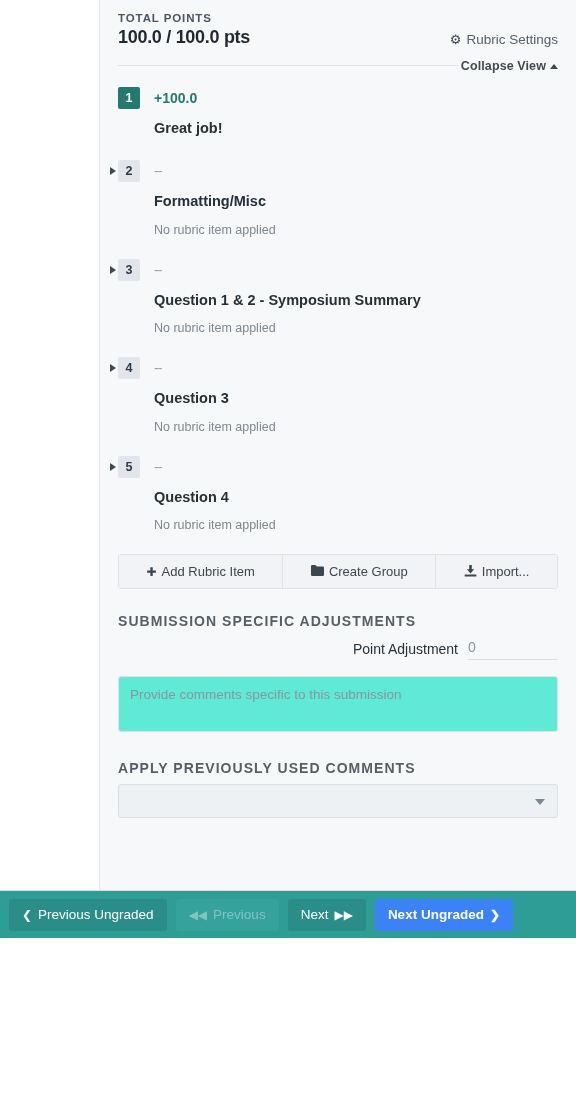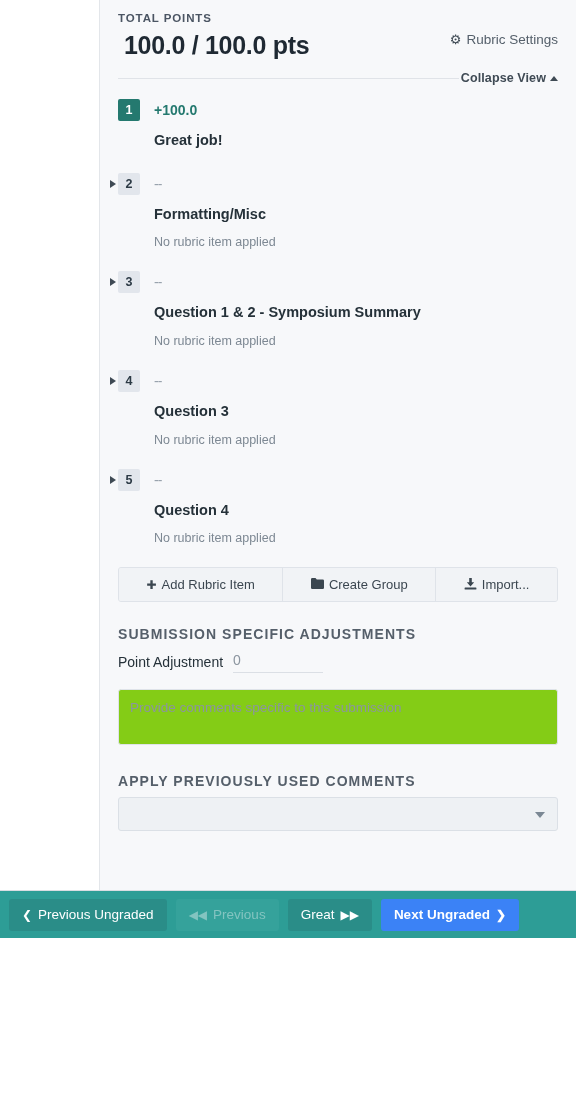--- a/index.html
+++ b/index.html
@@ -49,25 +49,25 @@
   }
   .total-points-label {
     font-size: 11.5px;
     font-weight: bold;
     letter-spacing: 0.9px;
     color: #4b5563;
     text-transform: uppercase;
     margin: 0 0 2px 0;
   }
   .total-points-value {
-    font-size: 25px;
+    font-size: 18px;
     font-weight: bold;
     color: #1f2933;
     letter-spacing: -0.3px;
-    margin: 6px;
+    margin: 0;
     line-height: 1.25;
   }
   .rubric-settings {
     position: absolute;
     right: 0;
     top: 32px;
     font-size: 13.5px;
     color: #55606b;
     cursor: pointer;
     white-space: nowrap;
@@ -199,20 +199,21 @@
     text-transform: uppercase;
     margin-top: 24px;
     margin-bottom: 8px;
   }
 
   .adjust-row {
     display: flex;
     align-items: flex-end;
     gap: 10px;
     margin-bottom: 16px;
+    justify-content: flex-end;
   }
   .adjust-label {
     font-size: 14px;
     color: #253139;
     line-height: 22px;
   }
   .adjust-input {
     width: 90px;
     border: none;
     border-bottom: 1px solid #dbdfe5;
@@ -222,21 +223,21 @@
     font-family: "Liberation Sans", sans-serif;
     padding: 2px 0 4px 0;
     outline: none;
   }
 
   .comment-box {
     width: 100%;
     height: 56px;
     border: 1px solid #dfe3e9;
     border-radius: 3px;
-    background: #84cc16;
+    background: #5eead4;
     font-size: 13.5px;
     color: #253139;
     font-family: "Liberation Sans", sans-serif;
     padding: 9px 11px;
     outline: none;
     resize: none;
     line-height: 1.4;
   }
   .comment-box::placeholder { color: #8b959f; }
 
@@ -433,21 +434,21 @@
       <span class="glyph">❮</span>
       <span>Previous Ungraded</span>
     </button>
 
     <button class="nav-btn disabled">
       <span class="glyph">◀◀</span>
       <span>Previous</span>
     </button>
 
     <button class="nav-btn standard">
-      <span>Great</span>
+      <span>Next</span>
       <span class="glyph">▶▶</span>
     </button>
 
     <button class="nav-btn primary">
       <span>Next Ungraded</span>
       <span class="glyph">❯</span>
     </button>
   </div>
 
 </div>

